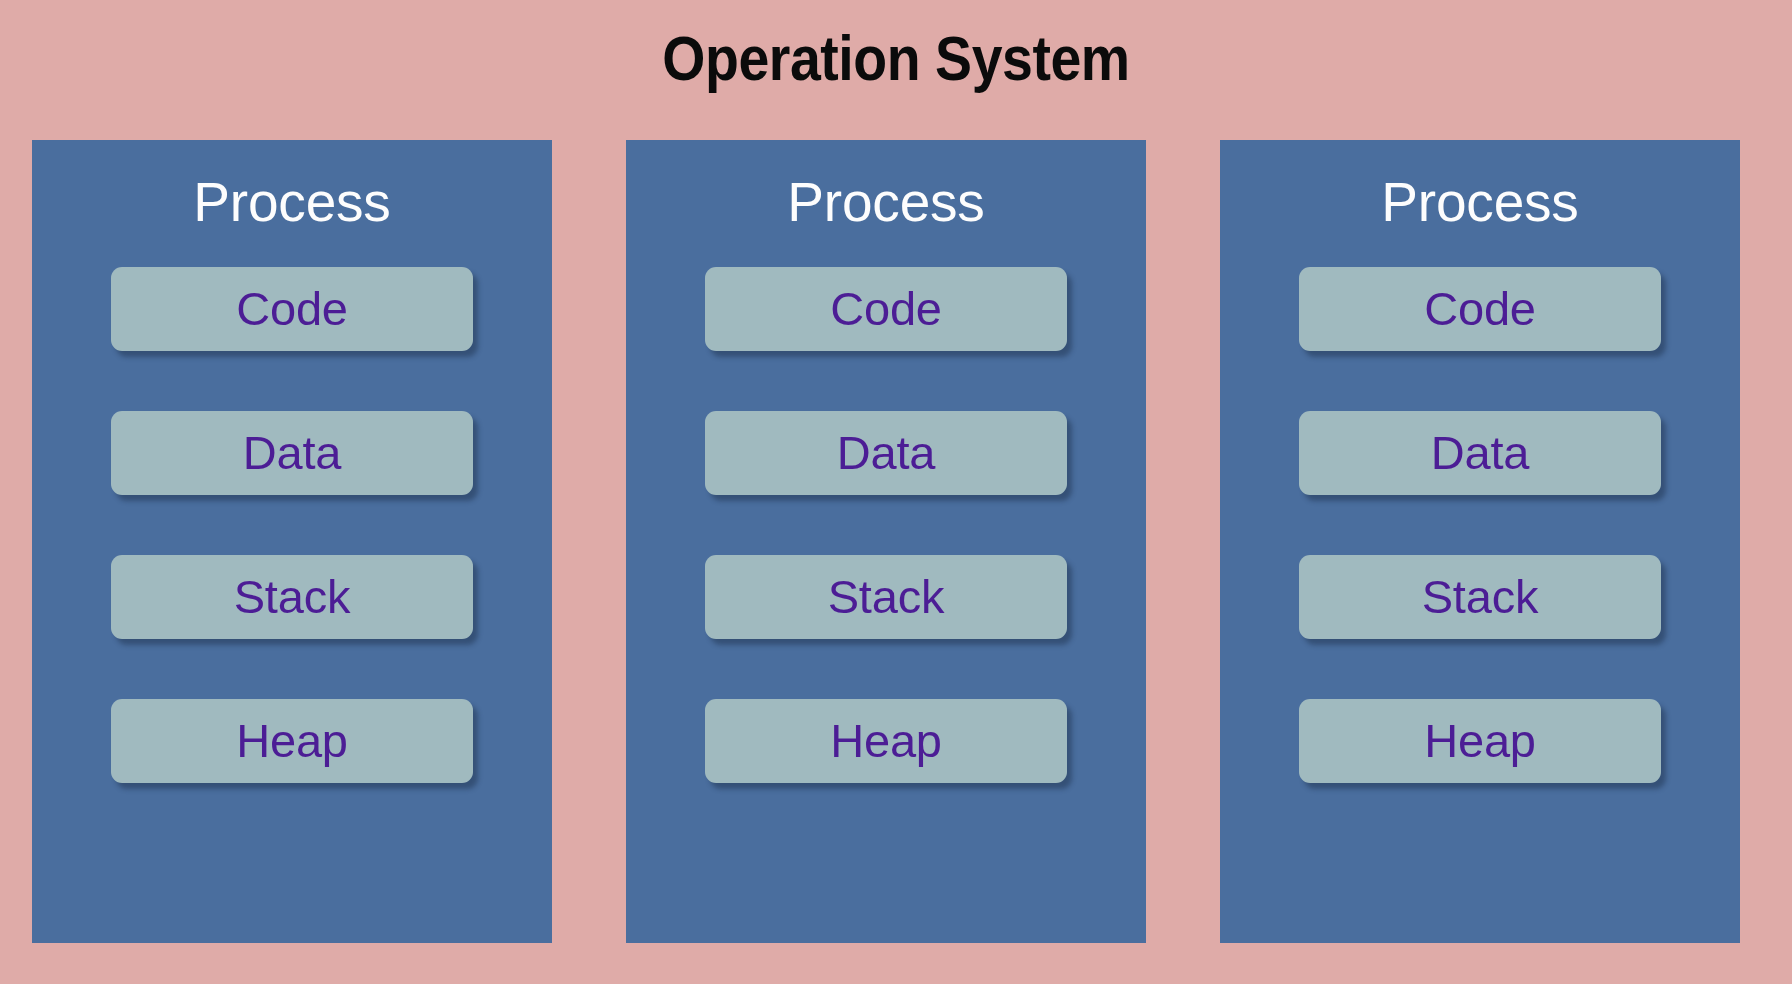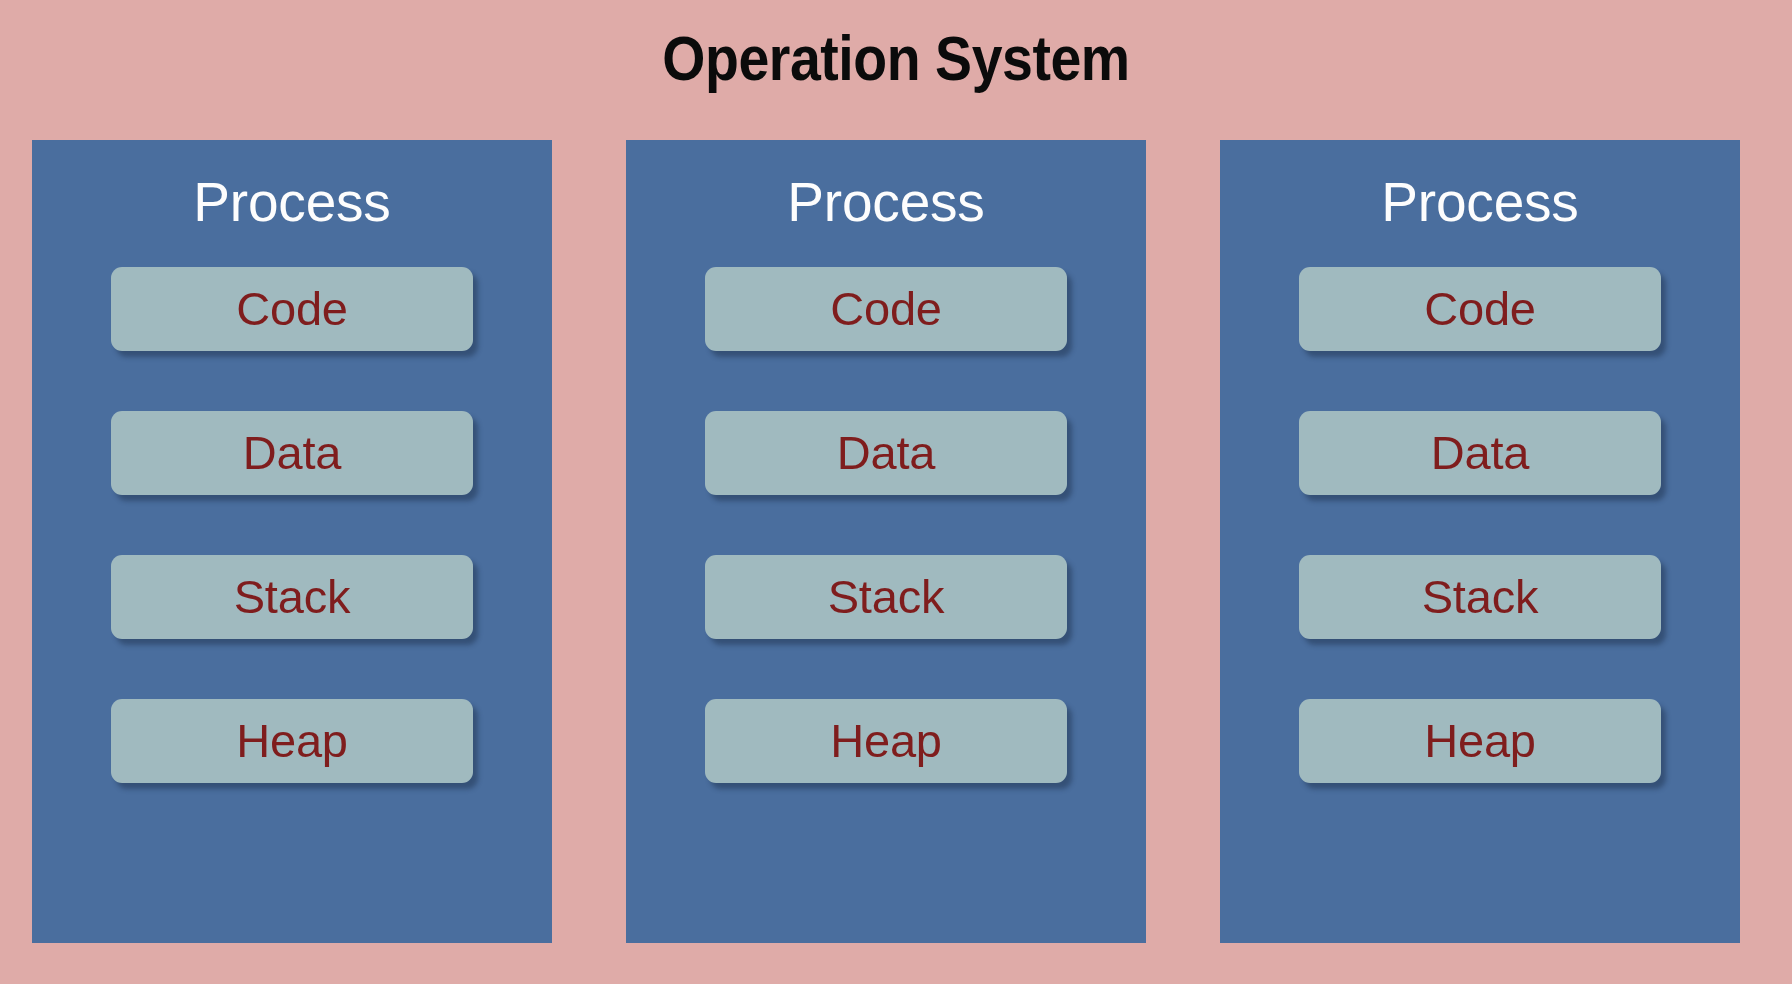--- a/index.html
+++ b/index.html
@@ -95,21 +95,21 @@
     background: #a0babf;
     border-radius: 11px;
     box-shadow: 5px 6px 5px rgba(26, 44, 70, 0.45);
     display: flex;
     align-items: center;
     justify-content: center;
     box-sizing: border-box;
   }
 
   .segment-label {
-    color: #7f1d1d;
+    color: #4c1d95;
     font-size: 47px;
     line-height: 50px;
     font-weight: normal;
     letter-spacing: -0.2px;
     white-space: nowrap;
   }
 </style>
 </head>
 <body>
 

